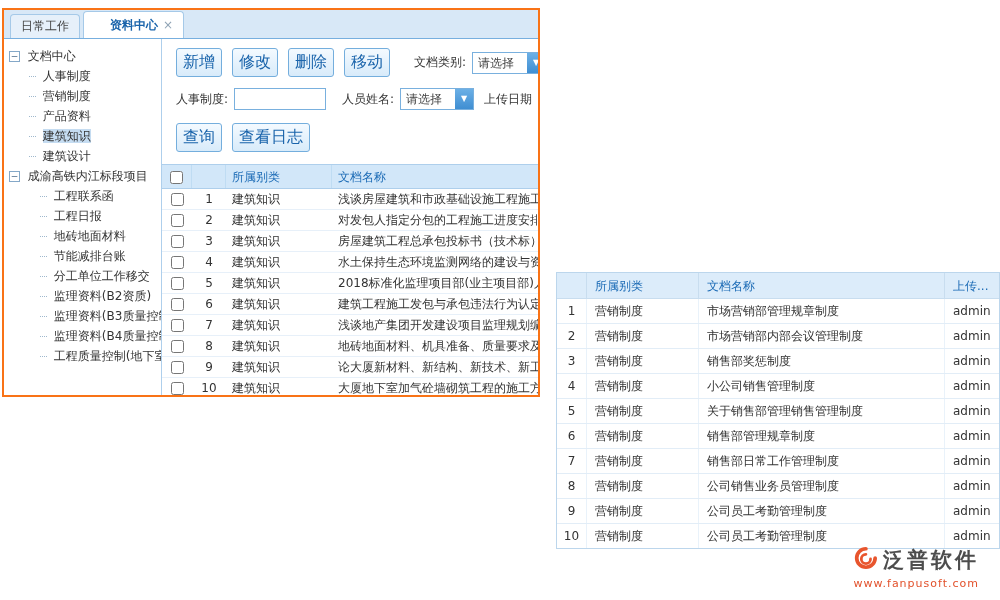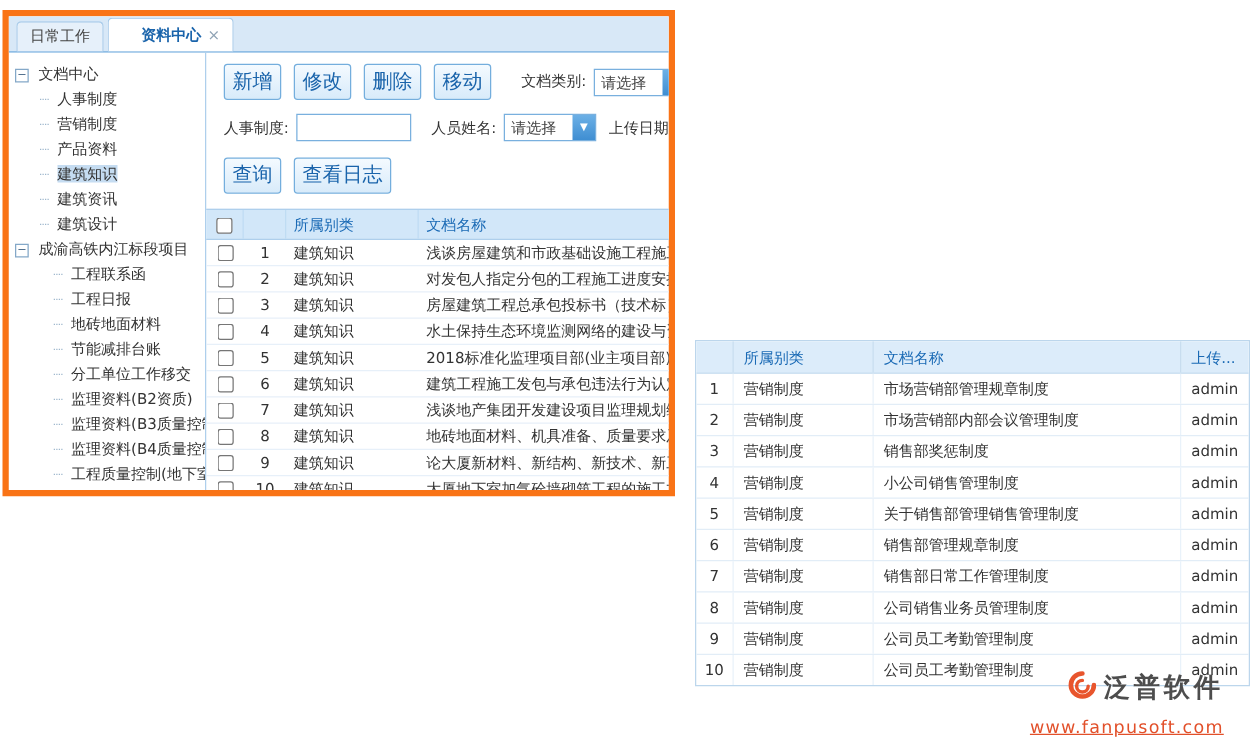--- a/index.html
+++ b/index.html
@@ -1,20 +1,20 @@
 <!DOCTYPE html>
 <html><head>
 <meta charset="utf-8">
 <style>
   *{margin:0;padding:0;box-sizing:border-box;}
   html,body{width:1000px;height:600px;}
   body{background:#fff;font-family:"DejaVu Sans","Liberation Sans",sans-serif;position:relative;overflow:hidden;}
 
   
-  .panel-a{position:absolute;left:2px;top:8px;width:538px;height:389px;border:5px solid #f97316;background:#fff;overflow:hidden;}
+  .panel-a{position:absolute;left:2px;top:8px;width:538px;height:389px;border:2px solid #f97316;background:#fff;overflow:hidden;}
   .tabbar{height:29px;background:#d8e8f7;border-bottom:1px solid #77afdf;display:flex;align-items:flex-end;padding-left:6px;gap:3px;}
   .tab{height:24px;padding:0 10px;font-size:12px;color:#444;background:#e6f0fa;border:1px solid #a5c9e8;border-bottom:none;border-radius:4px 4px 0 0;cursor:pointer;display:flex;align-items:center;gap:5px;}
   .tab.active{background:#fff;color:#1a64ab;font-weight:bold;height:27px;padding-left:26px;}
   .tab-close{color:#8fa3b5;font-weight:normal;font-size:12px;cursor:pointer;}
   .win-body{display:flex;height:358px;}
 
   
   .sidebar{width:158px;border-right:1px solid #aecfec;padding:7px 2px 0 5px;overflow:hidden;flex-shrink:0;}
   .tree-item{height:20px;line-height:20px;font-size:12px;color:#333;white-space:nowrap;cursor:pointer;}
   .tree-toggle{display:inline-block;width:11px;height:11px;line-height:9px;text-align:center;border:1px solid #84a8c8;color:#4a6a88;font-size:9px;background:#fff;margin-right:4px;vertical-align:1px;}
@@ -58,21 +58,21 @@
   .r-row>span{border-right:1px solid #e9f2fa;}
   .rc-no{width:30px;text-align:center;flex-shrink:0;}
   .rc-cat{width:112px;padding-left:8px;flex-shrink:0;}
   .rc-name{width:246px;padding-left:8px;flex-shrink:0;white-space:nowrap;overflow:hidden;}
   .rc-up{flex:1;padding-left:8px;white-space:nowrap;overflow:hidden;border-right:none !important;}
 
   
   .branding{position:absolute;right:21px;bottom:10px;text-align:right;}
   .brand-top{display:flex;align-items:center;justify-content:flex-end;gap:6px;}
   .brand-name{font-size:21px;font-weight:bold;color:#4d4d4d;letter-spacing:3px;}
-  .brand-url{font-size:14px;color:#e2502a;margin-top:10px;letter-spacing:1px;text-decoration:underline;}
+  .brand-url{font-size:11px;color:#e2502a;margin-top:3px;letter-spacing:1px;}
 </style>
 </head>
 <body>
 
 <div class="panel-a">
   <div class="tabbar">
     <div class="tab">
       <span>日常工作</span>
     </div>
     <div class="tab active">
@@ -108,25 +108,20 @@
           <span class="tree-connector"></span>
           <span class="tree-label">产品资料</span>
         </div>
 
         <div class="tree-item lvl-1 selected">
           
           <span class="tree-connector"></span>
           <span class="tree-label">建筑知识</span>
         </div>
 
-        <div class="tree-item lvl-1">
-          
-          <span class="tree-connector"></span>
-          <span class="tree-label">建筑资讯</span>
-        </div>
 
         <div class="tree-item lvl-1">
           
           <span class="tree-connector"></span>
           <span class="tree-label">建筑设计</span>
         </div>
 
         <div class="tree-item lvl-0">
           <span class="tree-toggle">−</span>
           

